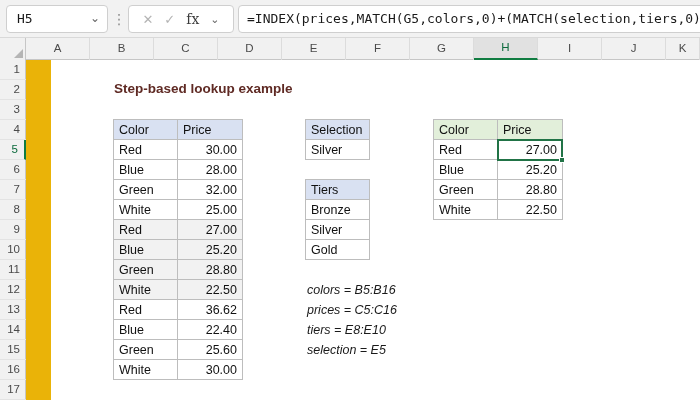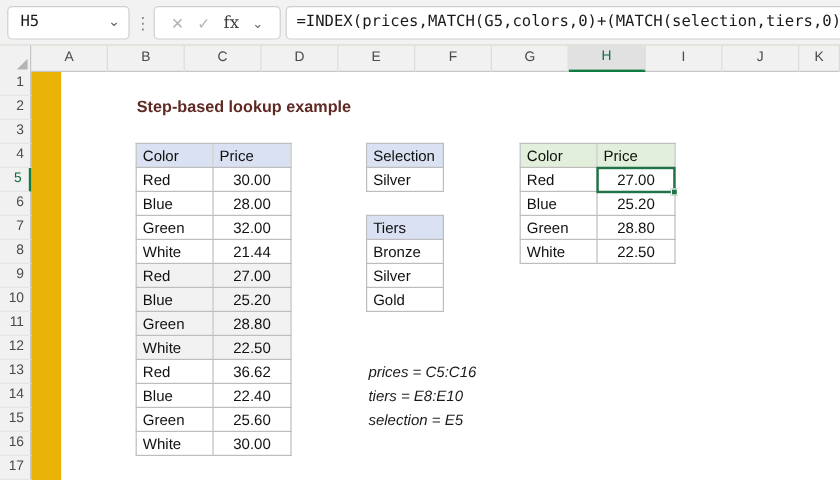--- a/index.html
+++ b/index.html
@@ -52,21 +52,21 @@
   .sheet { position:absolute; left:27px; top:60px; width:673px; height:340px; background:#fff;margin-left:24px; }
   .title { position:absolute; left:63px; top:21px; font-size:13.5px; font-weight:bold;
     color:var(--title); white-space:nowrap; }
 
   table.xl { position:absolute; border-collapse:collapse; table-layout:fixed;
     font-size:12.5px; color:#111; }
   table.xl td, table.xl th { border:1px solid var(--table_border); height:20px;
     padding:0 5px; font-weight:normal; text-align:left; white-space:nowrap; overflow:hidden; }
   table.xl th.blue { background:var(--header_blue); }
   table.xl th.green { background:var(--header_green); }
-  table.xl td.num { text-align:center; }
+  table.xl td.num { text-align:right; }
   table.xl tr.tier td { background:var(--tier_shading); }
 
   #tbl-main { left:62px; top:59px; }
   #tbl-main col.c1 { width:64px; } #tbl-main col.c2 { width:65px; }
   #tbl-selection, #tbl-tiers { left:254px; width:65px; }
   #tbl-selection { top:59px; }
   #tbl-tiers { top:119px;padding-left:48px; }
   #tbl-result { left:382px; top:59px; }
   #tbl-result col.c1 { width:64px; } #tbl-result col.c2 { width:65px; }
 
@@ -159,21 +159,21 @@
       <tr>
             <td>Blue</td>
             <td class="num">28.00</td>
           </tr>
       <tr>
             <td>Green</td>
             <td class="num">32.00</td>
           </tr>
       <tr>
             <td>White</td>
-            <td class="num">21.44</td>
+            <td class="num">25.00</td>
           </tr>
       <tr class="tier">
             <td>Red</td>
             <td class="num">27.00</td>
           </tr>
       <tr class="tier">
             <td>Blue</td>
             <td class="num">25.20</td>
           </tr>
       <tr class="tier">
@@ -257,18 +257,19 @@
             <td>White</td>
             <td class="num">22.50</td>
           </tr>
     </tbody>
       </table>
 
     <div class="active-cell">
       <div class="handle"></div>
     </div>
 
+    <div class="note" id="note0">colors = B5:B16</div>
     <div class="note" id="note1">prices = C5:C16</div>
     <div class="note" id="note2">tiers = E8:E10</div>
     <div class="note" id="note3">selection = E5</div>
 
   </div>
 </div>
 
 </body></html>

